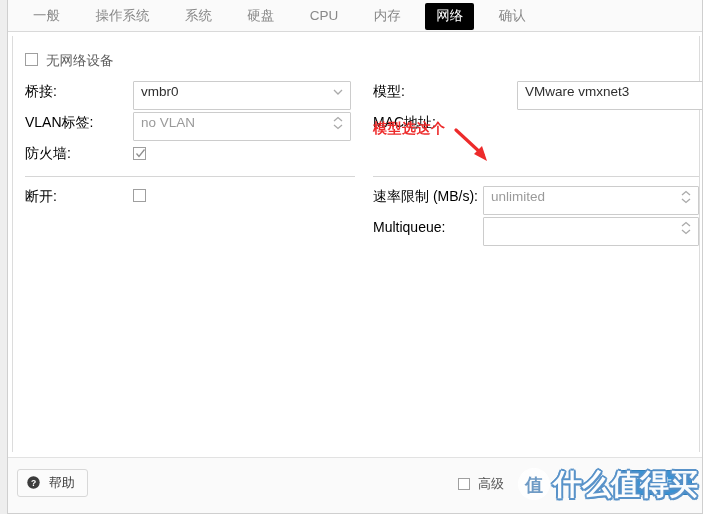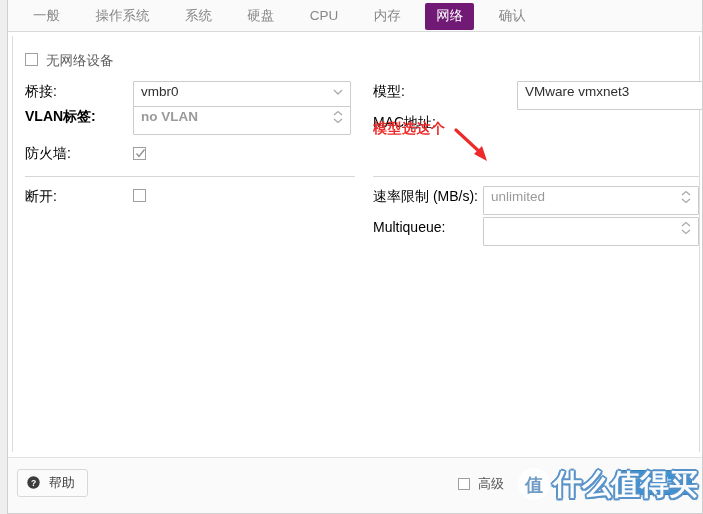--- a/index.html
+++ b/index.html
@@ -79,21 +79,21 @@
     color: #888888;
     padding: 4px 11px 5px 11px;
     margin-right: 9px;
     line-height: 18px;
     border-radius: 2px;
     cursor: pointer;
     vertical-align: top;
     margin-top: 3px;
   }
   .tab.active {
-    background: #701a75;
+    background: #000000;
     color: #ffffff;
   }
 
   
   #formwrap {
     position: relative;
     height: 416px;
     background: #ffffff;
     border-left: 1px solid #dcdcdc;
     border-right: 1px solid #dcdcdc;
@@ -339,21 +339,21 @@
         <span class="field" style="left:108px;width:218px;">
           <span class="val">vmbr0</span>
           <span class="trig">
             <svg width="16" height="20" viewBox="0 0 16 20">
               <polyline points="4,8 8,12 12,8" fill="none" stroke="#aaaaaa" stroke-width="1.3"></polyline>
             </svg>
           </span>
         </span>
       </div>
 
-      <div class="row" style="top:70px;left:12px;width:330px;font-weight:bold;">
+      <div class="row" style="top:76px;left:12px;width:330px;">
         <span class="flabel">VLAN标签:</span>
         <span class="field" style="left:108px;width:218px;">
           <span class="val placeholder">no VLAN</span>
           <span class="trig">
             <svg width="16" height="20" viewBox="0 0 16 20">
               <polyline points="4,8 8,4.5 12,8" fill="none" stroke="#aaaaaa" stroke-width="1.3"></polyline>
               <polyline points="4,12 8,15.5 12,12" fill="none" stroke="#aaaaaa" stroke-width="1.3"></polyline>
             </svg>
           </span>
         </span>

